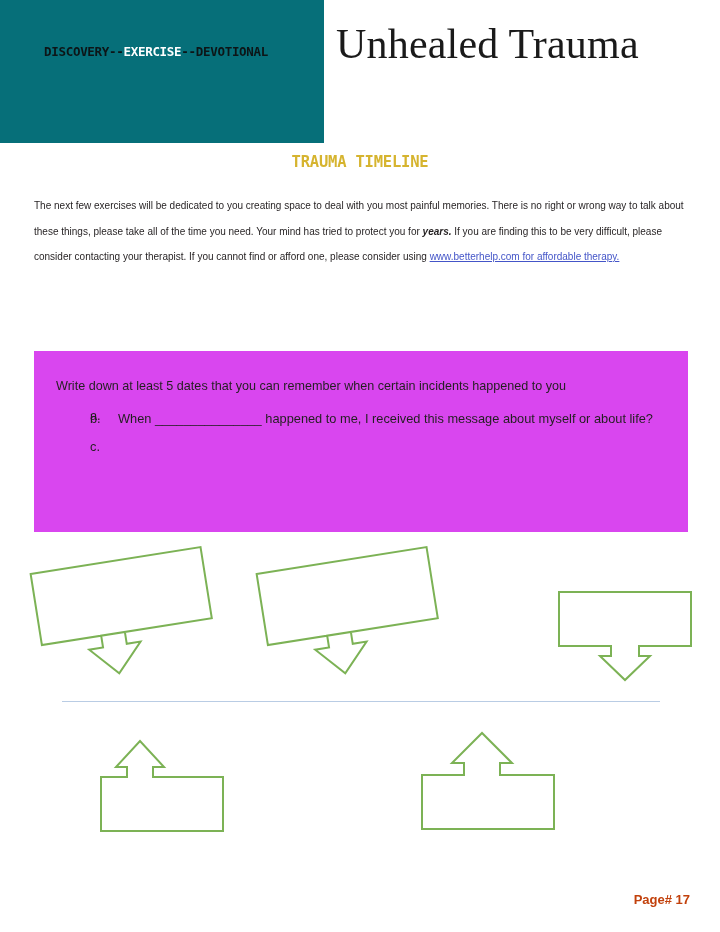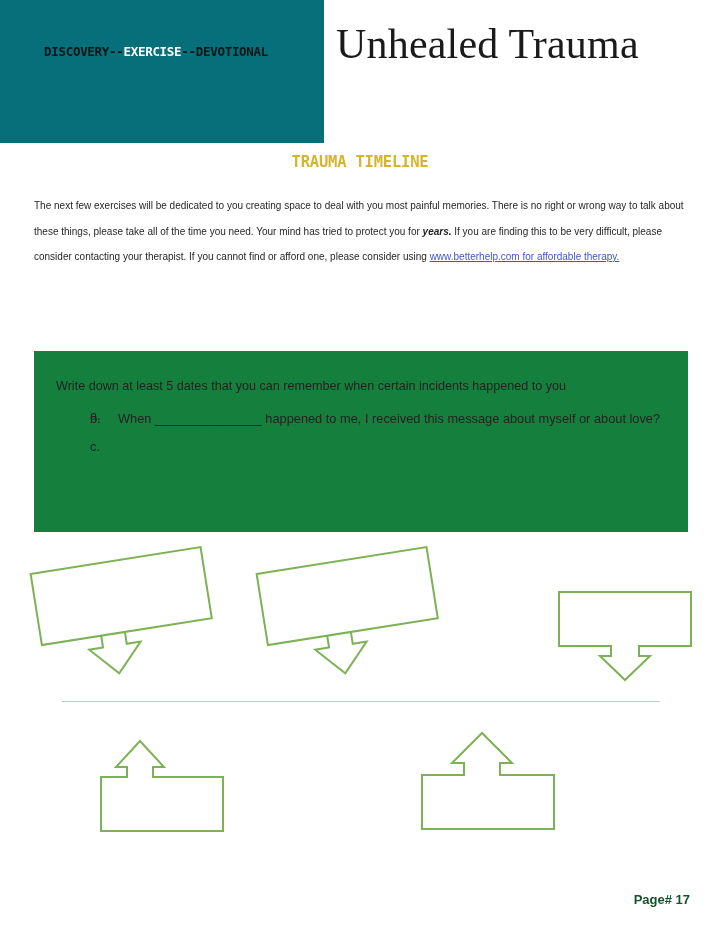--- a/index.html
+++ b/index.html
@@ -81,21 +81,21 @@
     text-decoration: underline;
   }
 
   
   .pink-panel {
     position: absolute;
     left: 34px;
     top: 351px;
     width: 654px;
     height: 181px;
-    background: #15803d;
+    background: #d946ef;
   }
   .panel-lead {
     position: absolute;
     left: 22px;
     top: 28px;
     font-size: 12.6px;
     color: #231f20;
     white-space: nowrap;
   }
   .panel-list {
@@ -145,21 +145,21 @@
   .c4 { left: 99px;  top: 731px; }
   .c5 { left: 420px; top: 727px; }
 
   
   .page-number {
     position: absolute;
     right: 30px;
     top: 892px;
     font-size: 13px;
     font-weight: bold;
-    color: #14532d;
+    color: #c2410c;
   }
 </style>
 </head>
 <body>
 
 <div class="header-block"></div>
 
 <div class="kicker">
   <span class="k-dark">DISCOVERY</span><span class="k-dark">--</span><span class="k-light">EXERCISE</span><span class="k-dark">--</span><span class="k-dark">DEVOTIONAL</span>
 </div>
@@ -173,21 +173,21 @@
 </p>
 
 <div class="pink-panel">
   <div class="panel-lead">Write down at least 5 dates that you can remember when certain incidents happened to you</div>
   <ul class="panel-list">
     <li>
       <span class="marker">a.</span>
     </li>
     <li>
       <span class="marker">b.</span>
-      <span>When _______________ happened to me, I received this message about myself or about love?</span>
+      <span>When _______________ happened to me, I received this message about myself or about life?</span>
     </li>
     <li>
       <span class="marker">c.</span>
     </li>
   </ul>
 </div>
 
 <div class="callout c1">
   <svg width="180" height="120" viewBox="0 0 180 120">
     <g transform="rotate(-9 90 45)">

